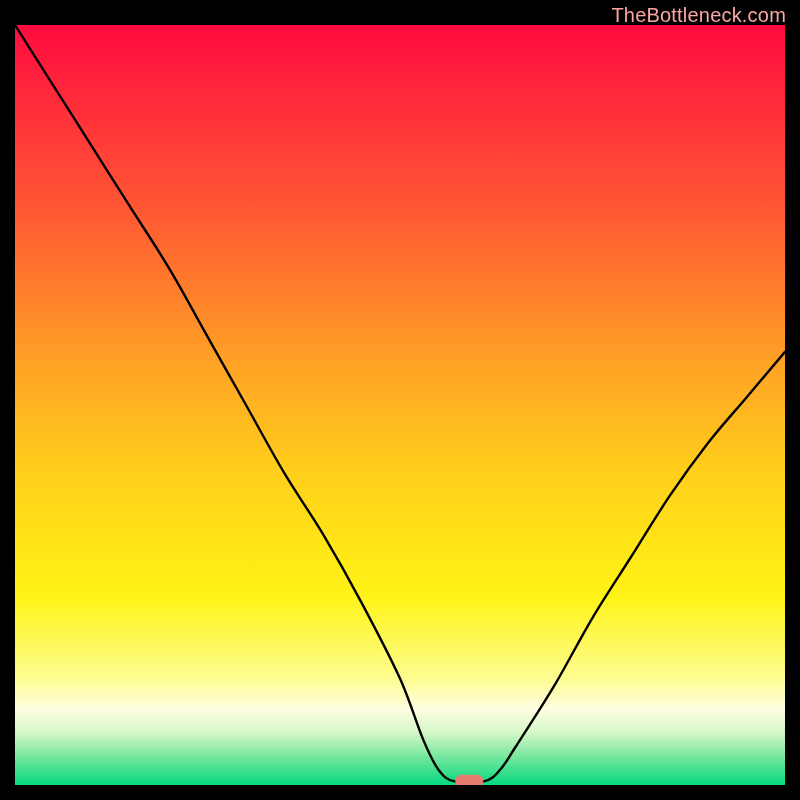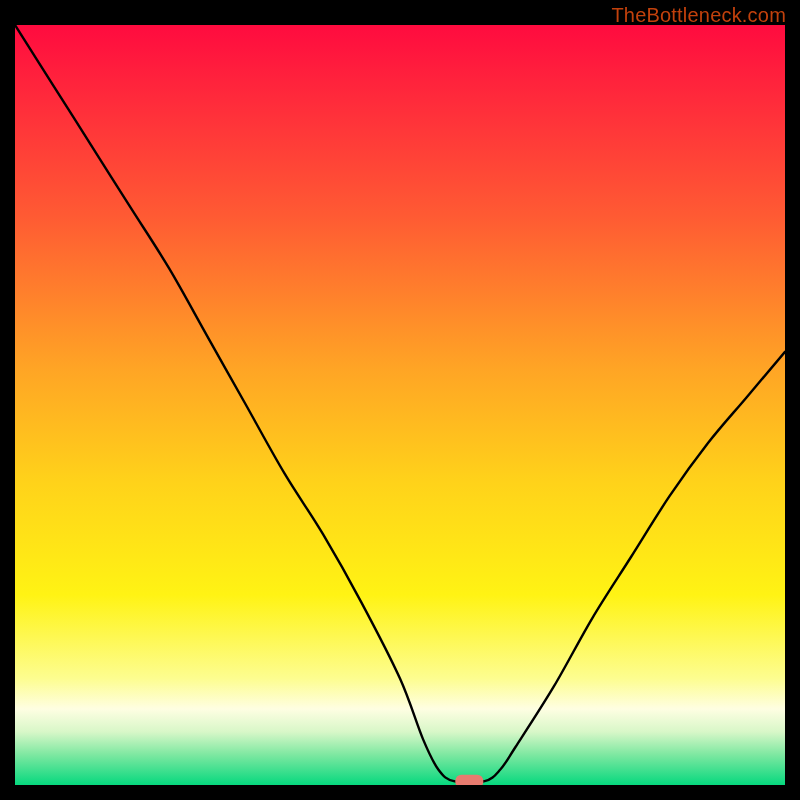--- a/index.html
+++ b/index.html
@@ -22,21 +22,21 @@
     width: 770px;
     height: 760px;
     overflow: hidden;
   }
   .watermark {
     position: absolute;
     top: 4px;
     right: 14px;
     font-family: Arial, Helvetica, sans-serif;
     font-size: 20px;
-    color: #c2410c;
+    color: #fca5a5;
     letter-spacing: 0.2px;
   }
   svg { display: block; }
 </style>
 </head>
 <body>
 
 <div class="frame">
 
   <div class="watermark">TheBottleneck.com</div>

